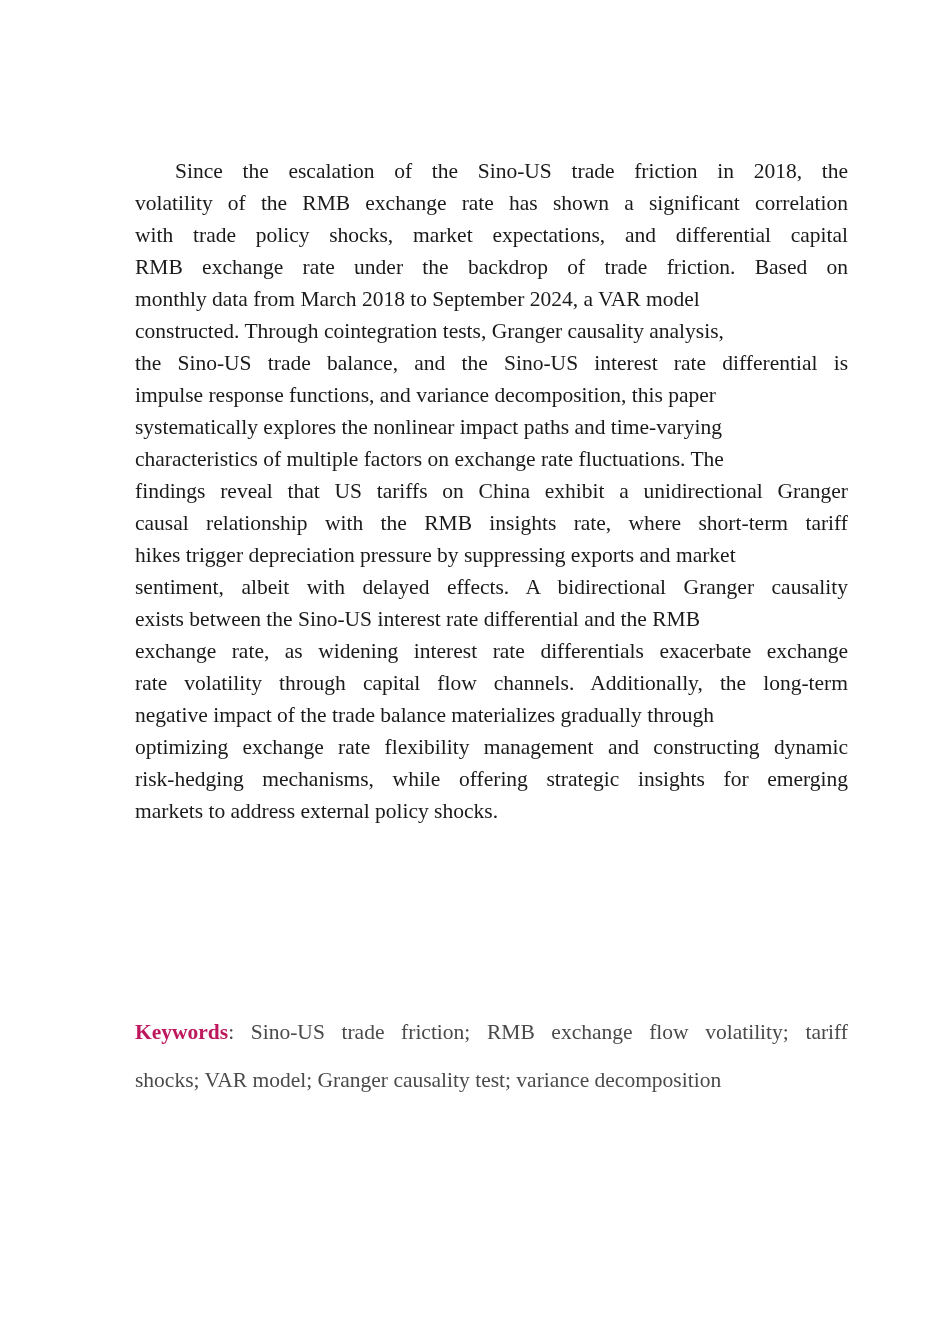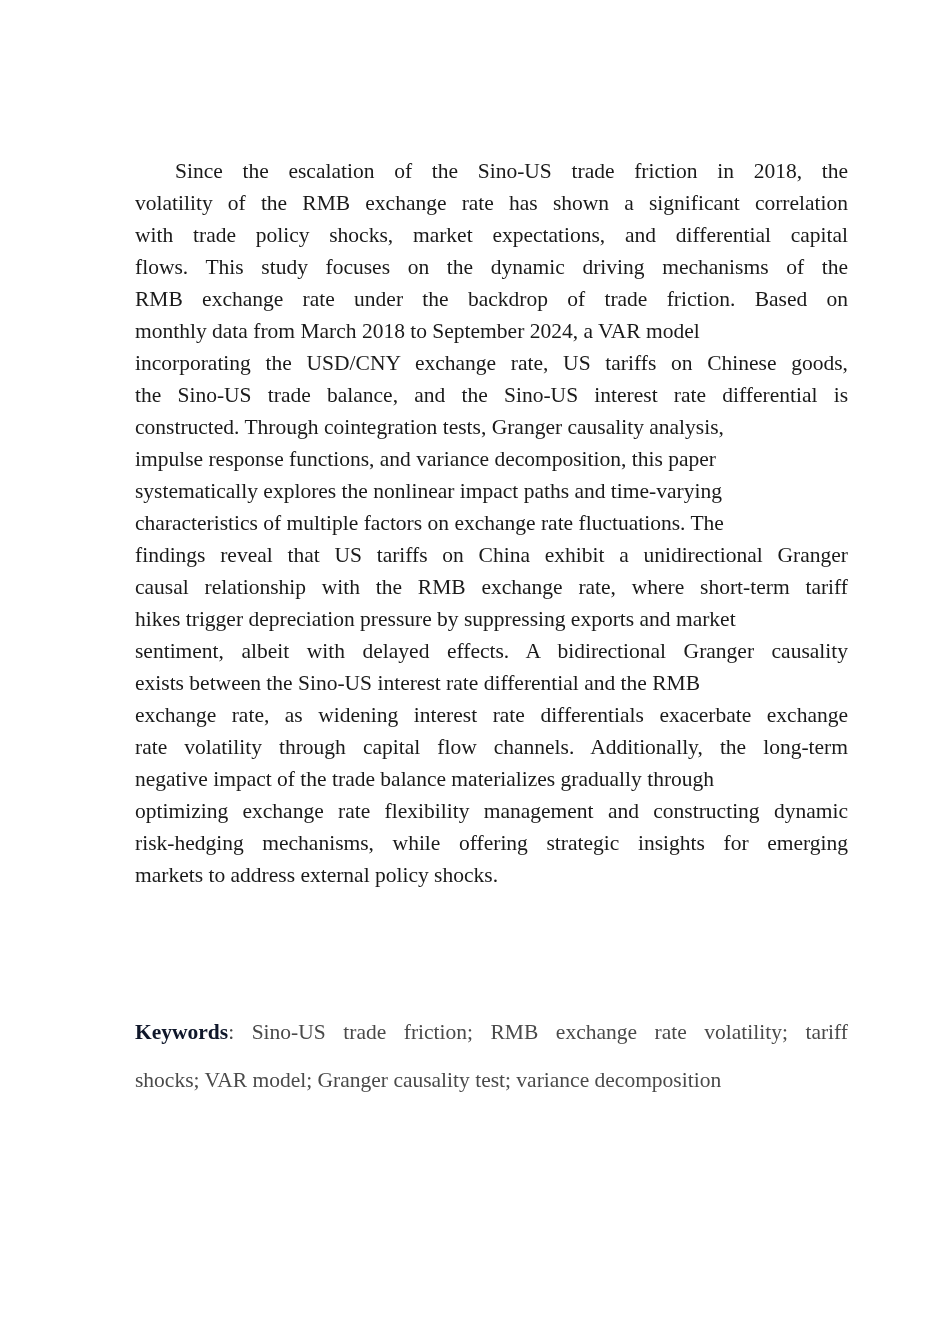--- a/index.html
+++ b/index.html
@@ -76,56 +76,54 @@
     text-align: justify;
     text-align-last: justify;
     white-space: nowrap;
   }
   .kw-line.ragged {
     text-align: center;
     text-align-last: left;
   }
   .kw-label {
     font-weight: bold;
-    color: #0f172a;
+    color: #be185d;
   }
 </style>
 </head>
 <body>
 
 <div class="page">
 
   <div class="text-column">
     <div class="abstract-body">
 
       <div class="doc-line first w-full">Since the escalation of the Sino-US trade friction in 2018, the</div>
       <div class="doc-line w-full">volatility of the RMB exchange rate has shown a significant correlation</div>
       <div class="doc-line w-full">with trade policy shocks, market expectations, and differential capital</div>
-      <div class="doc-line w-full">flows. This study focuses on the dynamic driving mechanisms of the</div>
       <div class="doc-line w-full">RMB exchange rate under the backdrop of trade friction. Based on</div>
       <div class="doc-line ragged">monthly data from March 2018 to September 2024, a VAR model</div>
-      <div class="doc-line w-full">incorporating the USD/CNY exchange rate, US tariffs on Chinese goods,</div>
+      <div class="doc-line ragged">constructed. Through cointegration tests, Granger causality analysis,</div>
       <div class="doc-line w-full">the Sino-US trade balance, and the Sino-US interest rate differential is</div>
-      <div class="doc-line ragged">constructed. Through cointegration tests, Granger causality analysis,</div>
       <div class="doc-line ragged">impulse response functions, and variance decomposition, this paper</div>
       <div class="doc-line ragged">systematically explores the nonlinear impact paths and time-varying</div>
       <div class="doc-line ragged">characteristics of multiple factors on exchange rate fluctuations. The</div>
       <div class="doc-line w-full">findings reveal that US tariffs on China exhibit a unidirectional Granger</div>
-      <div class="doc-line w-full">causal relationship with the RMB exchange rate, where short-term tariff</div>
+      <div class="doc-line w-full">causal relationship with the RMB insights rate, where short-term tariff</div>
       <div class="doc-line ragged">hikes trigger depreciation pressure by suppressing exports and market</div>
       <div class="doc-line w-full">sentiment, albeit with delayed effects. A bidirectional Granger causality</div>
       <div class="doc-line ragged">exists between the Sino-US interest rate differential and the RMB</div>
       <div class="doc-line w-full">exchange rate, as widening interest rate differentials exacerbate exchange</div>
       <div class="doc-line w-full">rate volatility through capital flow channels. Additionally, the long-term</div>
       <div class="doc-line ragged">negative impact of the trade balance materializes gradually through</div>
       <div class="doc-line w-full">optimizing exchange rate flexibility management and constructing dynamic</div>
       <div class="doc-line w-full">risk-hedging mechanisms, while offering strategic insights for emerging</div>
       <div class="doc-line ragged">markets to address external policy shocks.</div>
 
     </div>
   </div>
 
   <div class="keywords-block">
-    <div class="kw-line"><span class="kw-label">Keywords</span><span>: Sino-US trade friction; RMB exchange rate volatility; tariff</span></div>
+    <div class="kw-line"><span class="kw-label">Keywords</span><span>: Sino-US trade friction; RMB exchange flow volatility; tariff</span></div>
     <div class="kw-line ragged">shocks; VAR model; Granger causality test; variance decomposition</div>
   </div>
 
 </div>
 
 </body></html>

